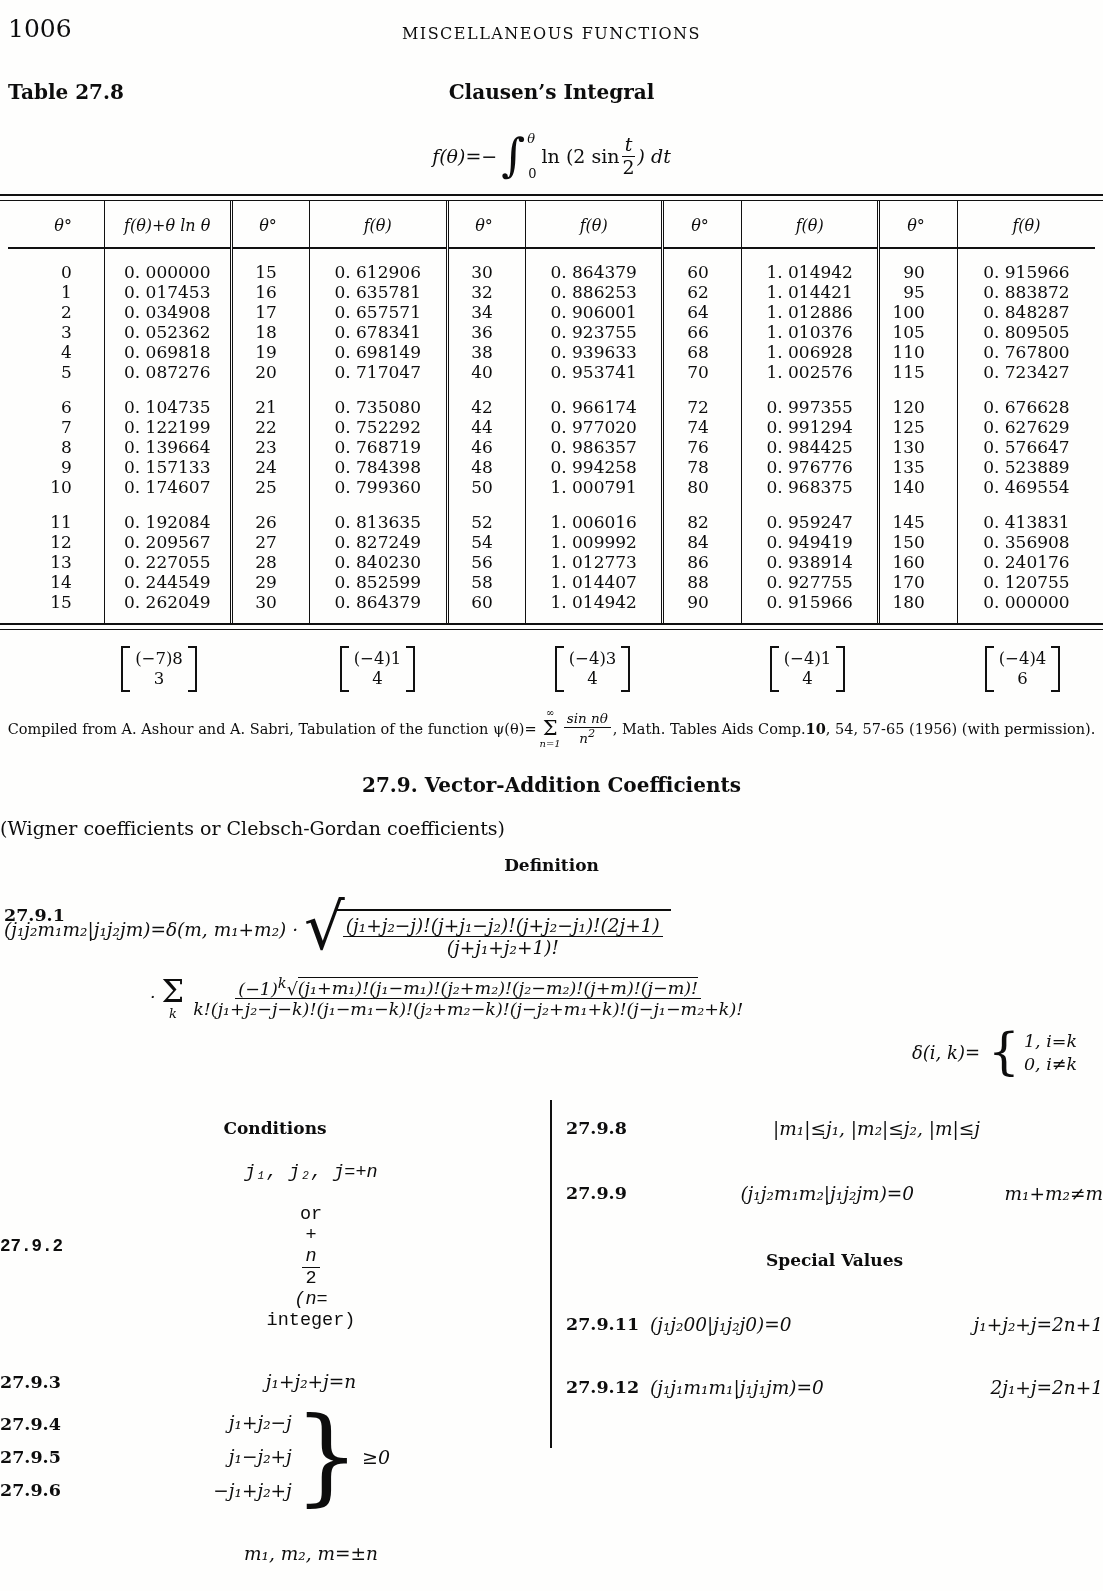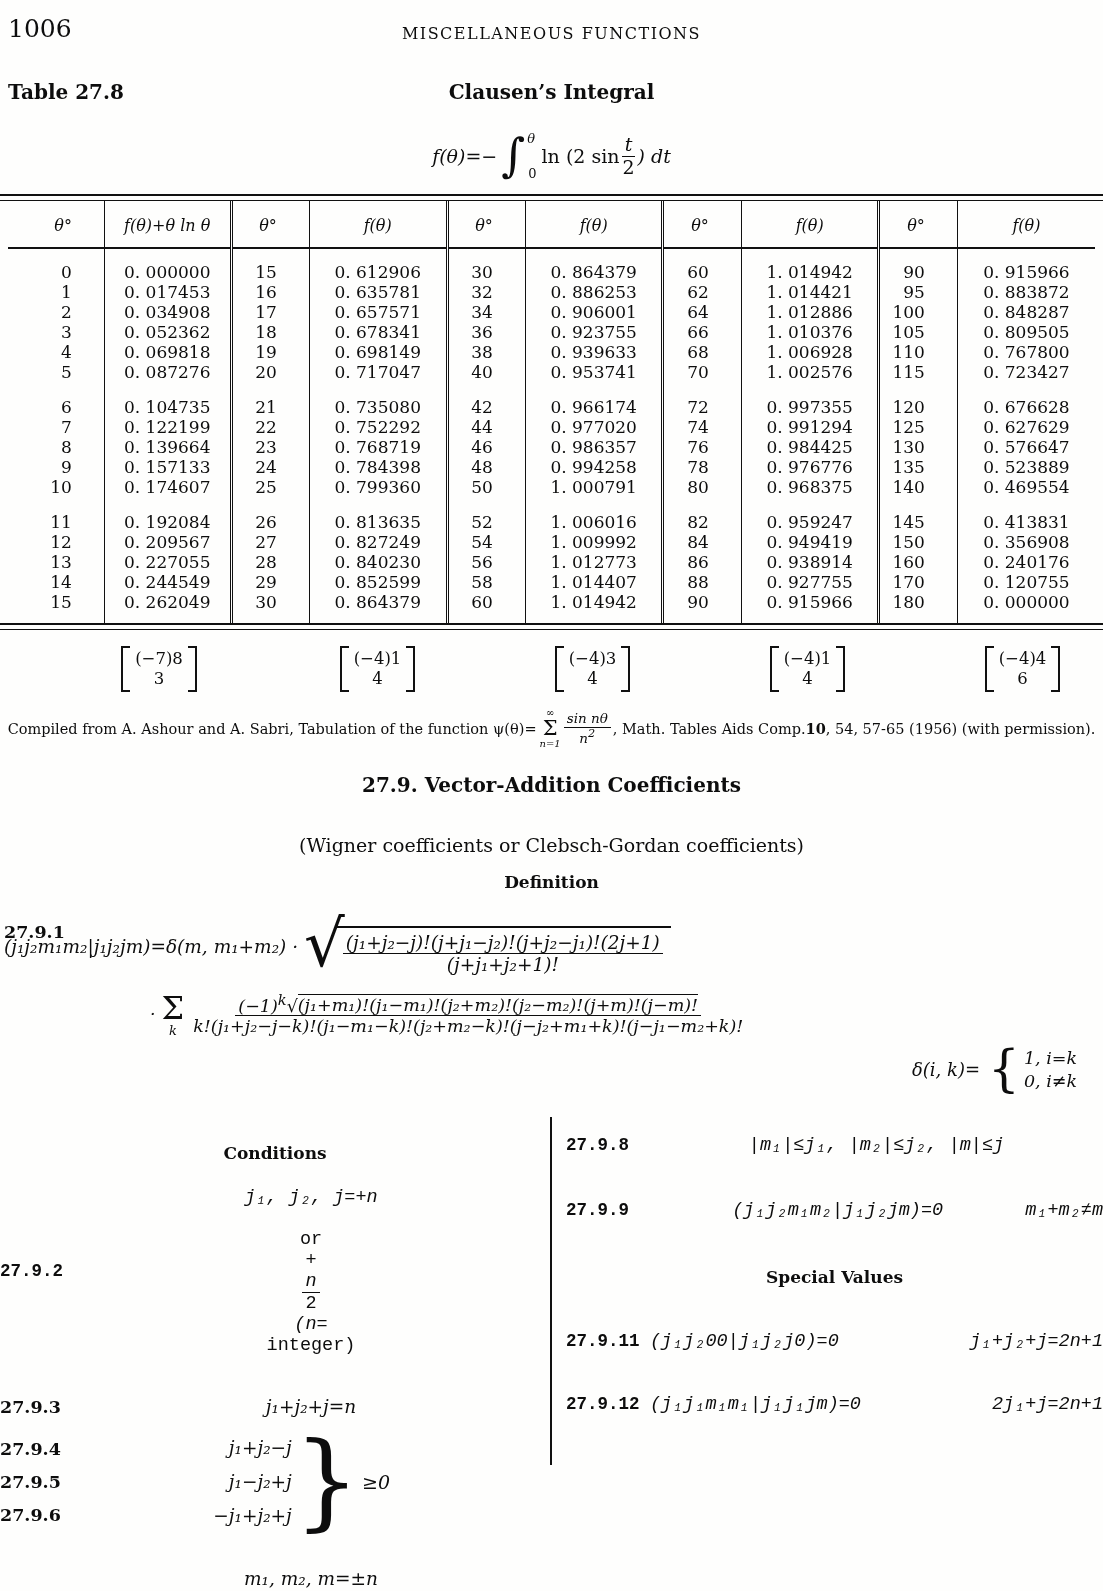--- a/index.html
+++ b/index.html
@@ -53,21 +53,21 @@
   
   .footnote{display:flex;justify-content:center;align-items:center;margin-top:16px;font-size:14.5px;}
   .fsum{display:inline-flex;flex-direction:column;align-items:center;line-height:1;margin:0 3px;}
   .fsum .top{font-size:10px;}
   .fsum .sym{font-size:21px;}
   .fsum .bot{font-size:10px;font-style:italic;}
   .ffrac{font-size:13.5px;margin-right:2px;}
 
   
   .sec-title{margin-top:24px;text-align:center;font-size:20px;font-weight:bold;}
-  .sec-sub{margin-top:37px;text-align:center;font-size:19px;}
+  .sec-sub{margin-top:20px;text-align:left;font-size:19px;}
   .def-title{margin-top:16px;text-align:center;font-size:17px;font-weight:bold;}
   .eq1wrap{position:relative;}
   .eq1-label{position:absolute;left:4px;top:4px;font-size:17.5px;font-weight:bold;}
   .eq1l1{display:flex;align-items:center;margin:26px 0 0 4px;font-size:18.5px;}
   .bigsqrt{display:inline-flex;align-items:stretch;margin-left:6px;}
   .rad{font-size:64px;line-height:52px;font-style:normal;margin-right:-10px;z-index:1;}
   .sqbody{border-top:2.5px solid #0d0d0d;padding:4px 8px 0;margin-top:8px;}
   .eq1l2{display:flex;align-items:center;margin:16px 0 0 150px;font-size:17.5px;}
   .sumk{display:inline-flex;flex-direction:column;align-items:center;line-height:1;margin:0 6px;}
   .sumk .sym{font-size:32px;}
@@ -75,32 +75,32 @@
   .ovl{border-top:1.5px solid #0d0d0d;}
   .eq1l3{display:flex;justify-content:flex-end;align-items:center;margin:10px 26px 0 0;font-size:18px;}
   .cbrace{font-size:50px;font-style:normal;line-height:0.9;margin:0 4px 0 8px;font-weight:300;}
   .cases{display:flex;flex-direction:column;font-size:17.5px;line-height:23px;}
 
   
   .cols{display:flex;margin-top:24px;align-items:flex-start;}
   .lcol{width:550px;}
   .rcol{flex:1;border-left:2px solid #111;padding-left:14px;min-height:348px;}
   .cond-title,.spec-title{text-align:center;font-size:17px;font-weight:bold;}
-  .cond-title{margin-top:26px;}
+  .cond-title{margin-top:18px;}
   .eqrow{display:flex;align-items:center;}
   .eqlab{font-weight:bold;font-size:17.5px;width:72px;flex:none;font-style:normal;}
   .eqbody{flex:1;text-align:center;font-size:18.5px;font-style:italic;}
   .eqbody .inline{display:inline-flex;align-items:center;vertical-align:middle;flex-direction:column;}
   .eqcond{font-style:italic;font-size:18.5px;}
   .trio{display:flex;align-items:center;margin-top:20px;}
   .trio .labs{width:72px;flex:none;display:flex;flex-direction:column;gap:13px;font-weight:bold;font-size:17.5px;}
   .trio .exprs{display:flex;flex-direction:column;gap:13px;font-style:italic;font-size:18.5px;text-align:right;margin-left:auto;}
   .trio .brace{font-size:104px;line-height:0.85;margin:0 2px 0 2px;font-weight:300;}
   .trio .rel{font-size:19px;margin-right:160px;}
-  .sv-row{display:flex;align-items:center;font-family:Liberation Mono, monospace;}
+  .sv-row{display:flex;align-items:center;}
   .sv-row .eqlab{width:84px;}
 </style>
 </head>
 <body>
 
 <div class="page">
 
   <div class="pagehead">
     <span class="pageno">1006</span>
     <span class="running">MISCELLANEOUS FUNCTIONS</span>

